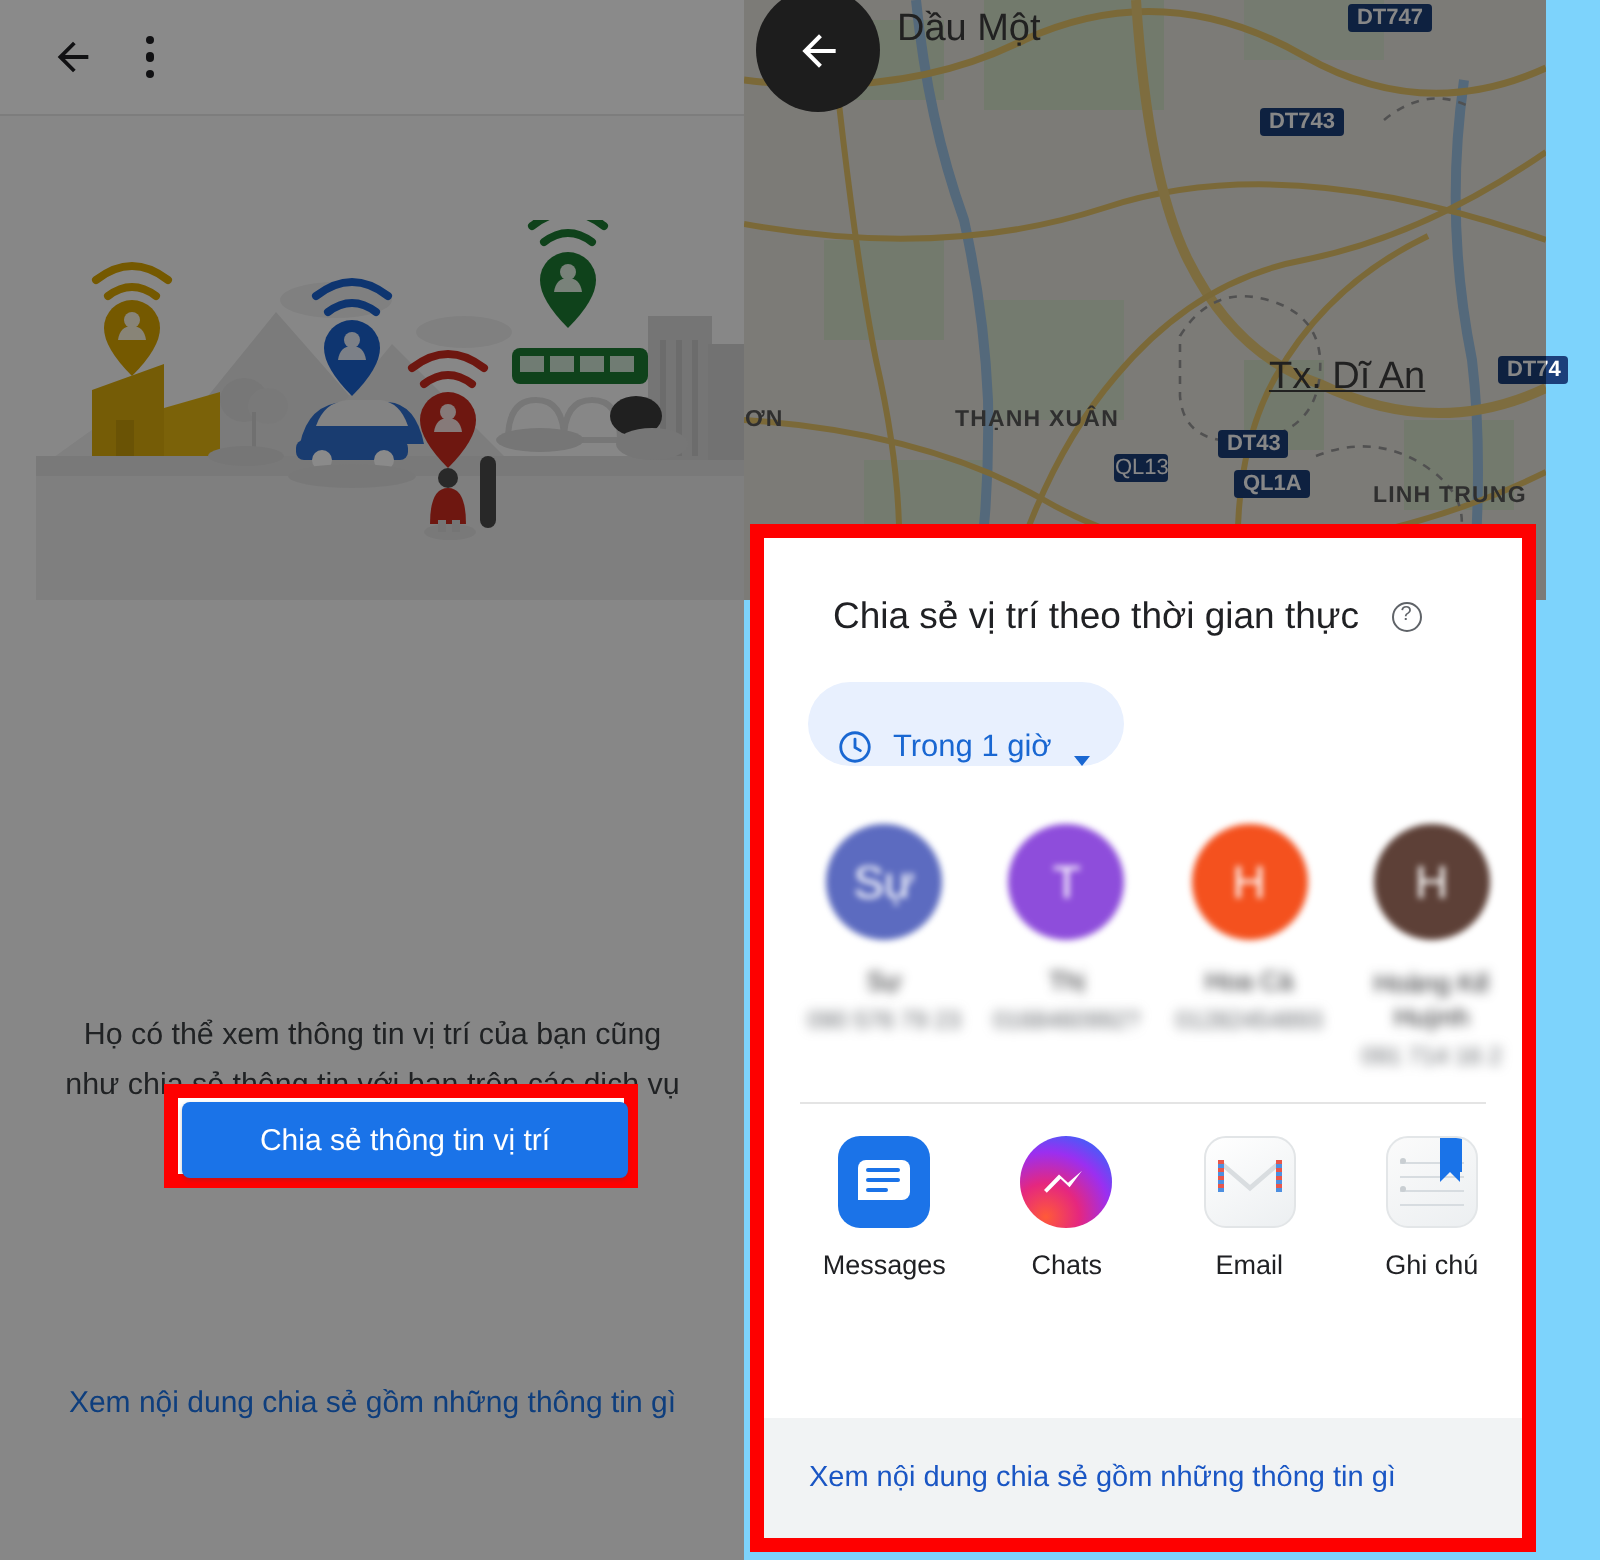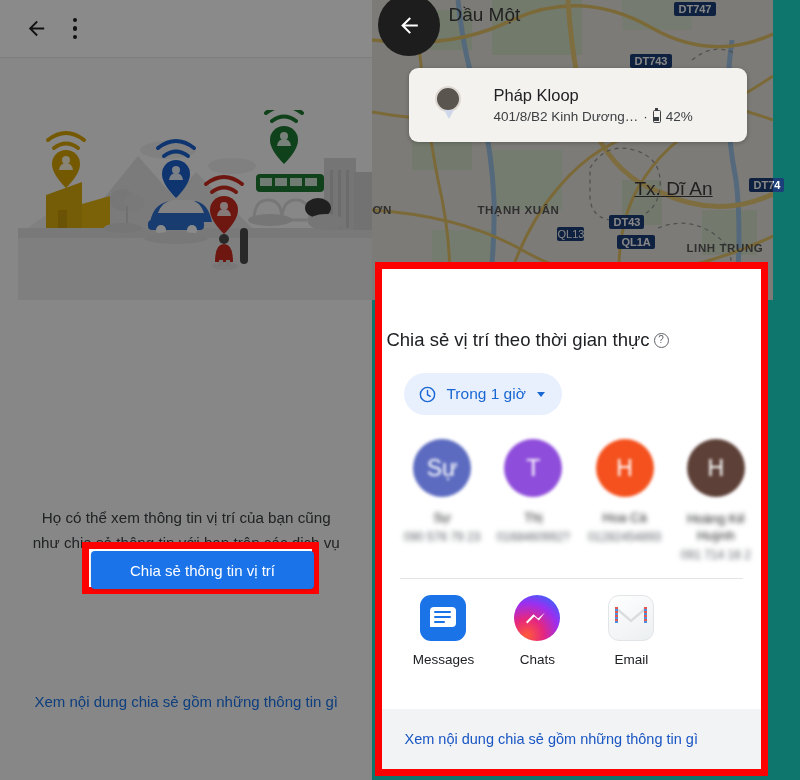--- a/index.html
+++ b/index.html
@@ -74,21 +74,21 @@
   }
   .l-link {
     position:absolute; left:26px; right:26px; top:632px;
     text-align:center; font-size:15px; line-height:24px;
     color:#1a73e8; cursor:pointer;
   }
 
   
   .right-panel {
     position:relative; width:458px; height:780px;
-    overflow:hidden; background:#0f766e;
+    overflow:hidden; background:#7dd3fc;
   }
   
   .map { position:absolute; left:0; top:0; width:401px; height:300px; background:#e8e5dd; }
   .map-dim { position:absolute; left:0; top:0; width:401px; height:300px; background:rgba(0,0,0,0.47); z-index:20; }
 
   .r-back {
     position:absolute; left:6px; top:-6px; width:62px; height:62px;
     border-radius:50%; background:#1d1d1d;
     display:flex; align-items:center; justify-content:center;
     z-index:30; cursor:pointer;
@@ -125,32 +125,32 @@
   .r-hl {
     position:absolute; left:3px; top:262px; width:393px; height:514px;
     border:7px solid #fe0000; z-index:40; pointer-events:none;
   }
 
   .sheet {
     position:absolute; left:10px; top:269px; width:379px; height:500px;
     background:#ffffff; z-index:35; overflow:hidden;
   }
   .sheet-title {
-    display:flex; align-items:center; gap:4px;
-    padding:28px 0 0 4px;
-    font-size:18.5px; color:#202124;margin-top:32px;
+    display:flex; align-items:center; gap:16px;
+    padding:28px 0 0 34px;
+    font-size:18.5px; color:#202124;
   }
   .help-icon {
     width:15px; height:15px; border-radius:50%;
     border:1.4px solid #5f6368; color:#5f6368;
     font-size:10px; display:inline-flex; align-items:center; justify-content:center;
     line-height:1; cursor:pointer;
   }
   .chip {
-    margin:22px 0 0 22px; display:inline-flex; align-items:center; gap:9px;
+    margin:22px 0 0 22px; display:inline-flex; align-items:flex-end; gap:9px;
     height:42px; padding:0 17px 0 14px;
     background:#e8f0fe; border-radius:21px;
     color:#1967d2; font-size:15.5px; cursor:pointer;
   }
   .chip .caret {
     width:0;height:0;border-left:4.5px solid transparent;border-right:4.5px solid transparent;
     border-top:5.5px solid #1967d2; margin-left:2px;
   }
 
   .contacts { display:flex; padding:24px 0 0 14px; }
@@ -366,34 +366,20 @@
     </div>
 
     <div class="map-dim"></div>
 
     <div class="r-back">
       <svg width="25" height="25" viewBox="0 0 24 24">
           <path d="M20 11H7.8l5.6-5.6L12 4l-8 8 8 8 1.4-1.4L7.8 13H20z" fill="#ffffff"></path>
         </svg>
     </div>
 
-    <div class="place-card">
-      <div class="pc-thumb">
-        <div class="pc-pin"></div>
-      </div>
-      <div class="pc-text">
-        <div class="pc-name">Pháp Kloop</div>
-        <div class="pc-sub">
-          <span>401/8/B2 Kinh Dương…</span>
-          <span>·</span>
-          <span class="batt"></span>
-          <span>42%</span>
-        </div>
-      </div>
-    </div>
 
     <div class="sheet">
 
       <div class="sheet-title">
         <span>Chia sẻ vị trí theo thời gian thực</span>
         <span class="help-icon">?</span>
       </div>
 
       <div class="chip">
         <svg width="19" height="19" viewBox="0 0 24 24">
@@ -471,20 +457,34 @@
                   <rect x="7" y="26" width="3" height="2"></rect>
                 <rect x="36" y="14" width="3" height="2"></rect>
                   <rect x="36" y="18" width="3" height="2"></rect>
                 <rect x="36" y="22" width="3" height="2"></rect>
                   <rect x="36" y="26" width="3" height="2"></rect>
               </g>
             </svg>
           </div>
           <div class="app-lbl">Email</div>
         </div>
+        <div class="app">
+          <div class="app-ic">
+            <div class="note-bg">
+              <i style="top:12px;"></i>
+                <i style="top:19px;"></i>
+                <i style="top:26px;"></i>
+                <i style="top:33px;"></i>
+              <span style="position:absolute;left:6px;top:10px;width:3px;height:3px;border-radius:50%;background:#c9ced2;"></span>
+              <span style="position:absolute;left:6px;top:24px;width:3px;height:3px;border-radius:50%;background:#c9ced2;"></span>
+              <div class="note-mark"></div>
+            </div>
+          </div>
+          <div class="app-lbl">Ghi chú</div>
+        </div>
       </div>
 
       <div class="sheet-footer">
         <span>Xem nội dung chia sẻ gồm những thông tin gì</span>
       </div>
     </div>
 
     <div class="r-hl"></div>
   </div>
 </div>

